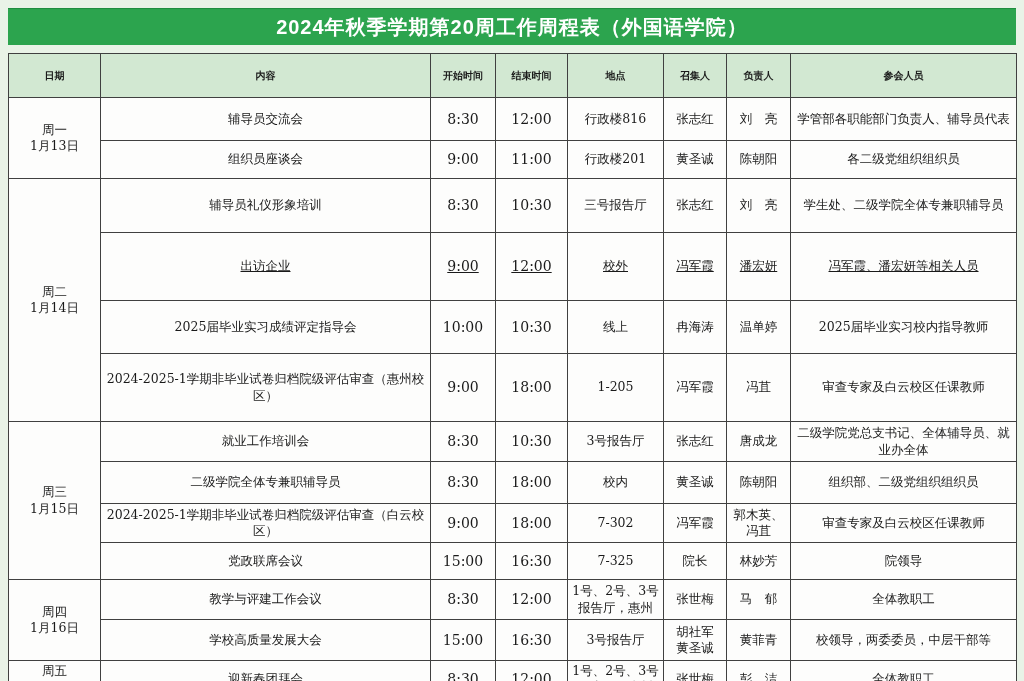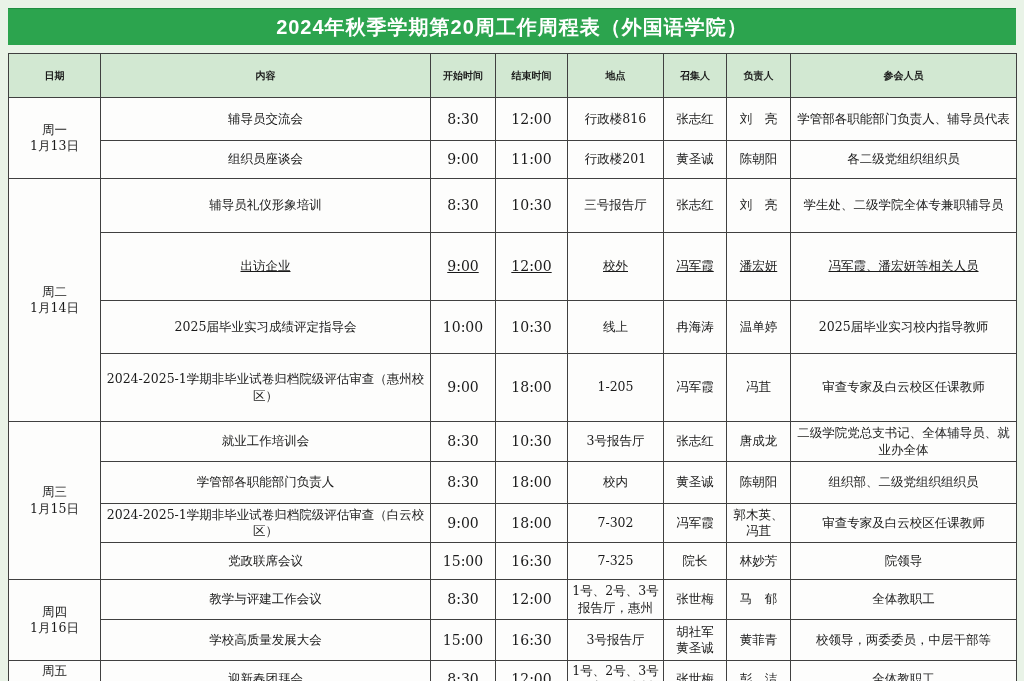--- a/index.html
+++ b/index.html
@@ -156,21 +156,21 @@
 1月15日</td>
           <td class="content-cell">就业工作培训会</td>
           <td class="start-time-cell">8:30</td>
           <td class="end-time-cell">10:30</td>
           <td class="location-cell">3号报告厅</td>
           <td class="convener-cell">张志红</td>
           <td class="owner-cell">唐成龙</td>
           <td class="participants-cell">二级学院党总支书记、全体辅导员、就业办全体</td>
         </tr>
         <tr style="height: 42px;">
-          <td class="content-cell">学管部各职能部门负责人</td>
+          <td class="content-cell">二级学院全体专兼职辅导员</td>
           <td class="start-time-cell">8:30</td>
           <td class="end-time-cell">18:00</td>
           <td class="location-cell">校内</td>
           <td class="convener-cell">黄圣诚</td>
           <td class="owner-cell">陈朝阳</td>
           <td class="participants-cell">组织部、二级党组织组织员</td>
         </tr>
         <tr style="height: 39px;">
           <td class="content-cell">2024-2025-1学期非毕业试卷归档院级评估审查（白云校区）</td>
           <td class="start-time-cell">9:00</td>

